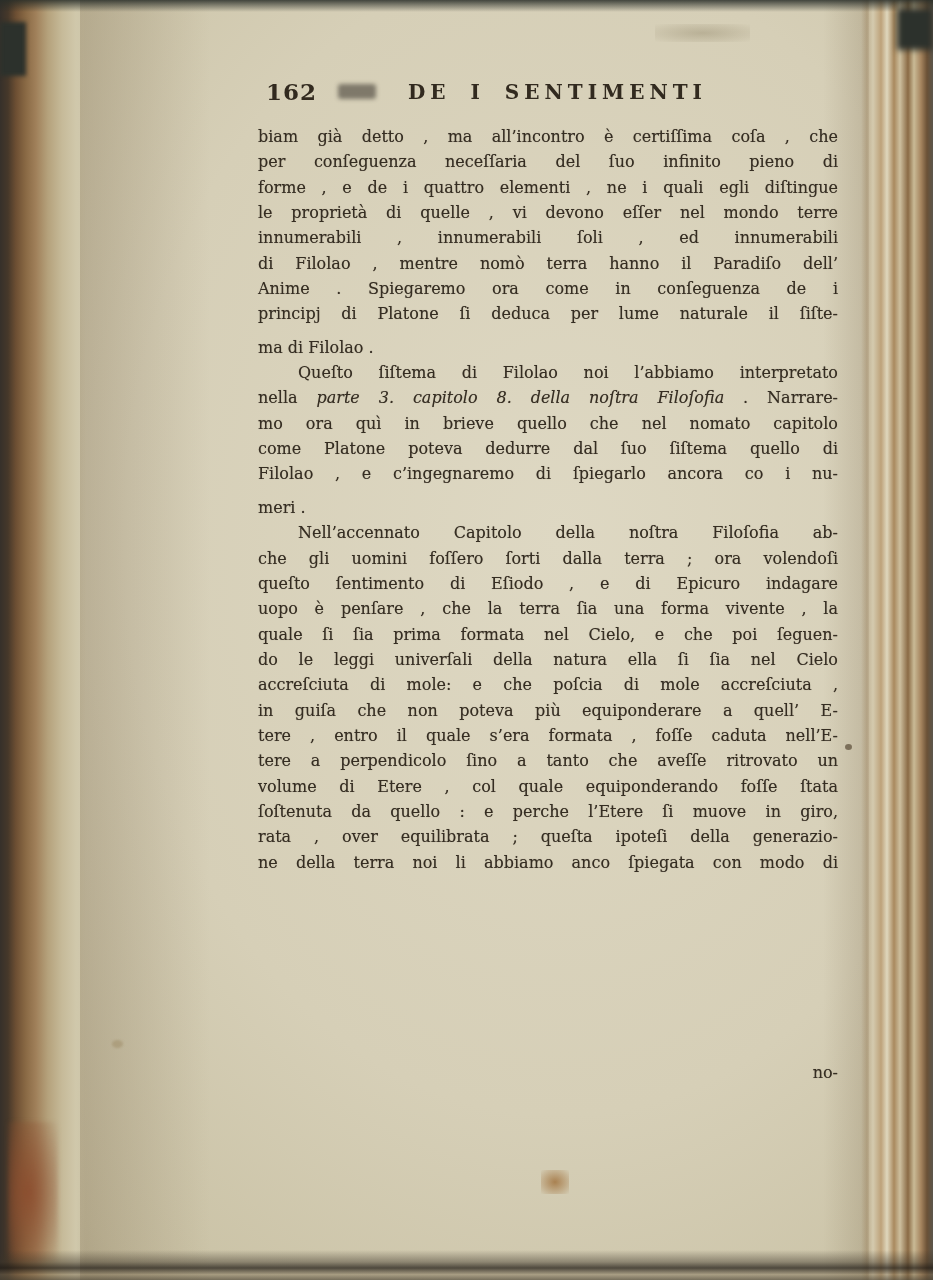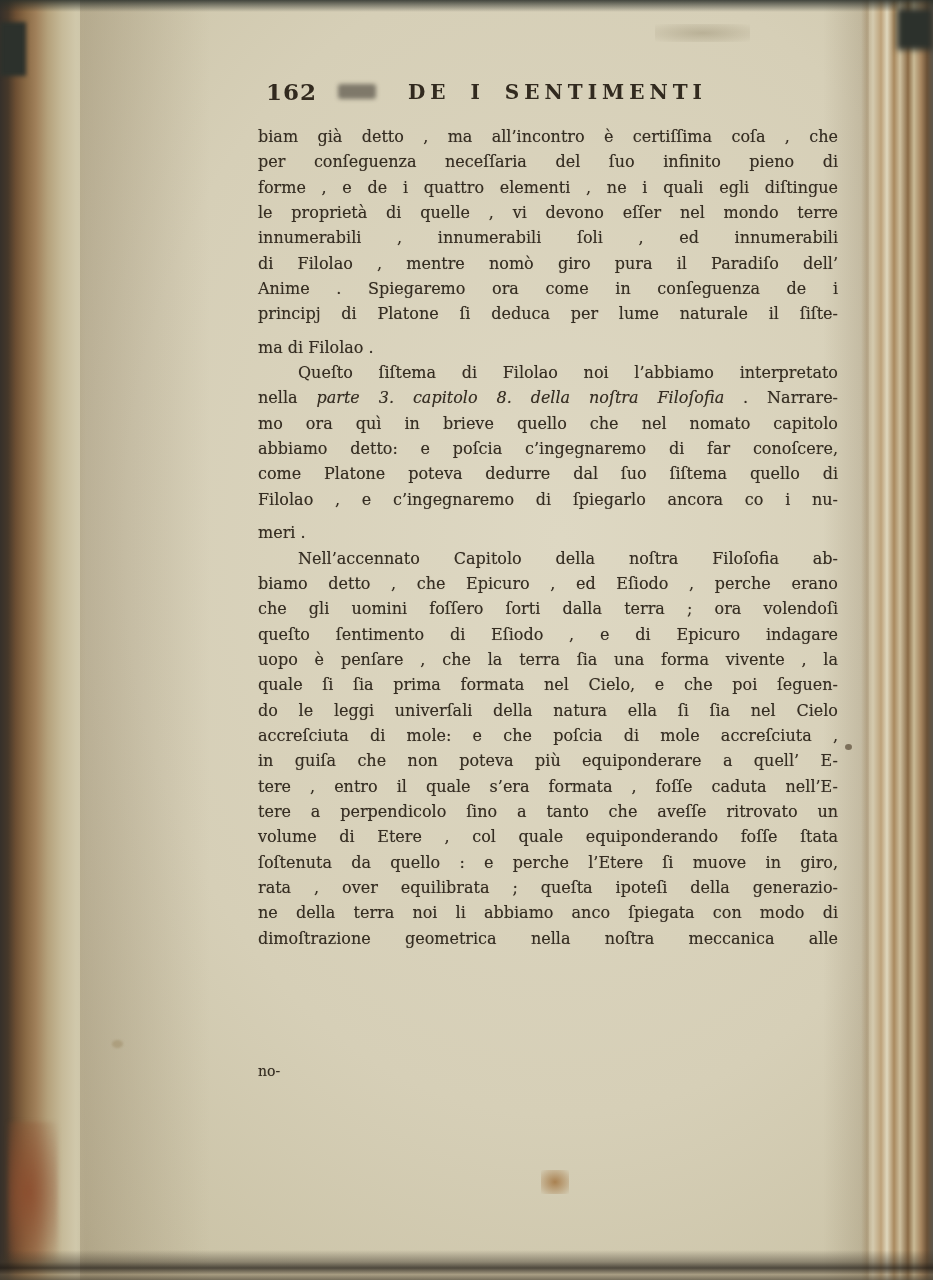--- a/index.html
+++ b/index.html
@@ -35,22 +35,22 @@
     background:rgba(55,50,42,0.55);filter:blur(2px);border-radius:3px;}
   
   .text-block{position:absolute;left:258px;top:124px;width:580px;
     font-size:16px;line-height:25.35px;color:#352d22;
     text-shadow:0 0 0.7px rgba(53,45,34,0.45);}
   .paragraph{margin:0;}
   .line{text-align:justify;text-align-last:justify;}
   .line.endline{text-align-last:left;margin-top:8px;}
   .line.indent{text-indent:40px;}
   .ital{font-style:italic;}
-  .catchword{position:absolute;left:258px;top:1063px;width:580px;
-    padding-right:4px;font-size:14px;color:#352d22;text-shadow:0 0 0.7px rgba(53,45,34,0.45);}
+  .catchword{position:absolute;left:258px;top:1063px;width:580px;text-align:right;
+    padding-right:4px;font-size:16px;color:#352d22;text-shadow:0 0 0.7px rgba(53,45,34,0.45);}
   
   .stain-bottom{position:absolute;left:541px;top:1170px;width:28px;height:24px;
     background:radial-gradient(ellipse, rgba(155,104,48,0.75), rgba(155,104,48,0));}
   .stain-top{position:absolute;left:655px;top:24px;width:95px;height:18px;
     background:radial-gradient(ellipse, rgba(130,118,88,0.35), rgba(130,118,88,0));}
   .speck-a{position:absolute;left:845px;top:744px;width:7px;height:6px;border-radius:50%;
     background:rgba(70,55,35,0.6);filter:blur(0.5px);}
   .speck-b{position:absolute;left:112px;top:1040px;width:11px;height:8px;border-radius:50%;
     background:rgba(150,130,90,0.4);filter:blur(1px);}
 </style>
@@ -76,51 +76,48 @@
   </div>
   <div class="ink-smudge"></div>
 
   <div class="text-block">
       <div class="paragraph">
         <div class="line"><span>biam già detto , ma all’incontro è certiſſima coſa , che</span></div>
         <div class="line"><span>per conſeguenza neceſſaria del ſuo infinito pieno di</span></div>
         <div class="line"><span>forme , e de i quattro elementi , ne i quali egli diſtingue</span></div>
         <div class="line"><span>le proprietà di quelle , vi devono eſſer nel mondo terre</span></div>
         <div class="line"><span>innumerabili , innumerabili ſoli , ed innumerabili</span></div>
-        <div class="line"><span>di Filolao , mentre nomò giro pura il Paradiſo dell’</span></div>
+        <div class="line"><span>di Filolao , mentre nomò terra hanno il Paradiſo dell’</span></div>
         <div class="line"><span>Anime . Spiegaremo ora come in conſeguenza de i</span></div>
         <div class="line"><span>principj di Platone ſi deduca per lume naturale il ſiſte-</span></div>
         <div class="line endline"><span>ma di Filolao .</span></div>
       </div>
       <div class="paragraph">
         <div class="line indent"><span>Queſto ſiſtema di Filolao noi l’abbiamo interpretato</span></div>
         <div class="line"><span>nella </span><span class="ital">parte 3. capitolo 8. della noſtra Filoſofia</span><span> . Narrare-</span></div>
         <div class="line"><span>mo ora quì in brieve quello che nel nomato capitolo</span></div>
-        <div class="line"><span>abbiamo detto: e poſcia c’ingegnaremo di far conoſcere,</span></div>
         <div class="line"><span>come Platone poteva dedurre dal ſuo ſiſtema quello di</span></div>
         <div class="line"><span>Filolao , e c’ingegnaremo di ſpiegarlo ancora co i nu-</span></div>
         <div class="line endline"><span>meri .</span></div>
       </div>
       <div class="paragraph">
         <div class="line indent"><span>Nell’accennato Capitolo della noſtra Filoſofia ab-</span></div>
-        <div class="line"><span>biamo detto , che Epicuro , ed Eſiodo , perche erano</span></div>
         <div class="line"><span>che gli uomini foſſero ſorti dalla terra ; ora volendoſi</span></div>
         <div class="line"><span>queſto ſentimento di Eſiodo , e di Epicuro indagare</span></div>
         <div class="line"><span>uopo è penſare , che la terra ſia una forma vivente , la</span></div>
         <div class="line"><span>quale ſi ſia prima formata nel Cielo, e che poi ſeguen-</span></div>
         <div class="line"><span>do le leggi univerſali della natura ella ſi ſia nel Cielo</span></div>
         <div class="line"><span>accreſciuta di mole: e che poſcia di mole accreſciuta ,</span></div>
         <div class="line"><span>in guiſa che non poteva più equiponderare a quell’ E-</span></div>
         <div class="line"><span>tere , entro il quale s’era formata , foſſe caduta nell’E-</span></div>
         <div class="line"><span>tere a perpendicolo ſino a tanto che aveſſe ritrovato un</span></div>
         <div class="line"><span>volume di Etere , col quale equiponderando foſſe ſtata</span></div>
         <div class="line"><span>ſoſtenuta da quello : e perche l’Etere ſi muove in giro,</span></div>
         <div class="line"><span>rata , over equilibrata ; queſta ipoteſi della generazio-</span></div>
         <div class="line"><span>ne della terra noi li abbiamo anco ſpiegata con modo di</span></div>
-        <div class="line"><span>dimoſtrazione geometrica nella noſtra meccanica alle</span></div>
       </div>
     </div>
 
   <div class="catchword">no-</div>
 
   <div class="stain-bottom"></div>
   <div class="stain-top"></div>
   <div class="speck-a"></div>
   <div class="speck-b"></div>
 

